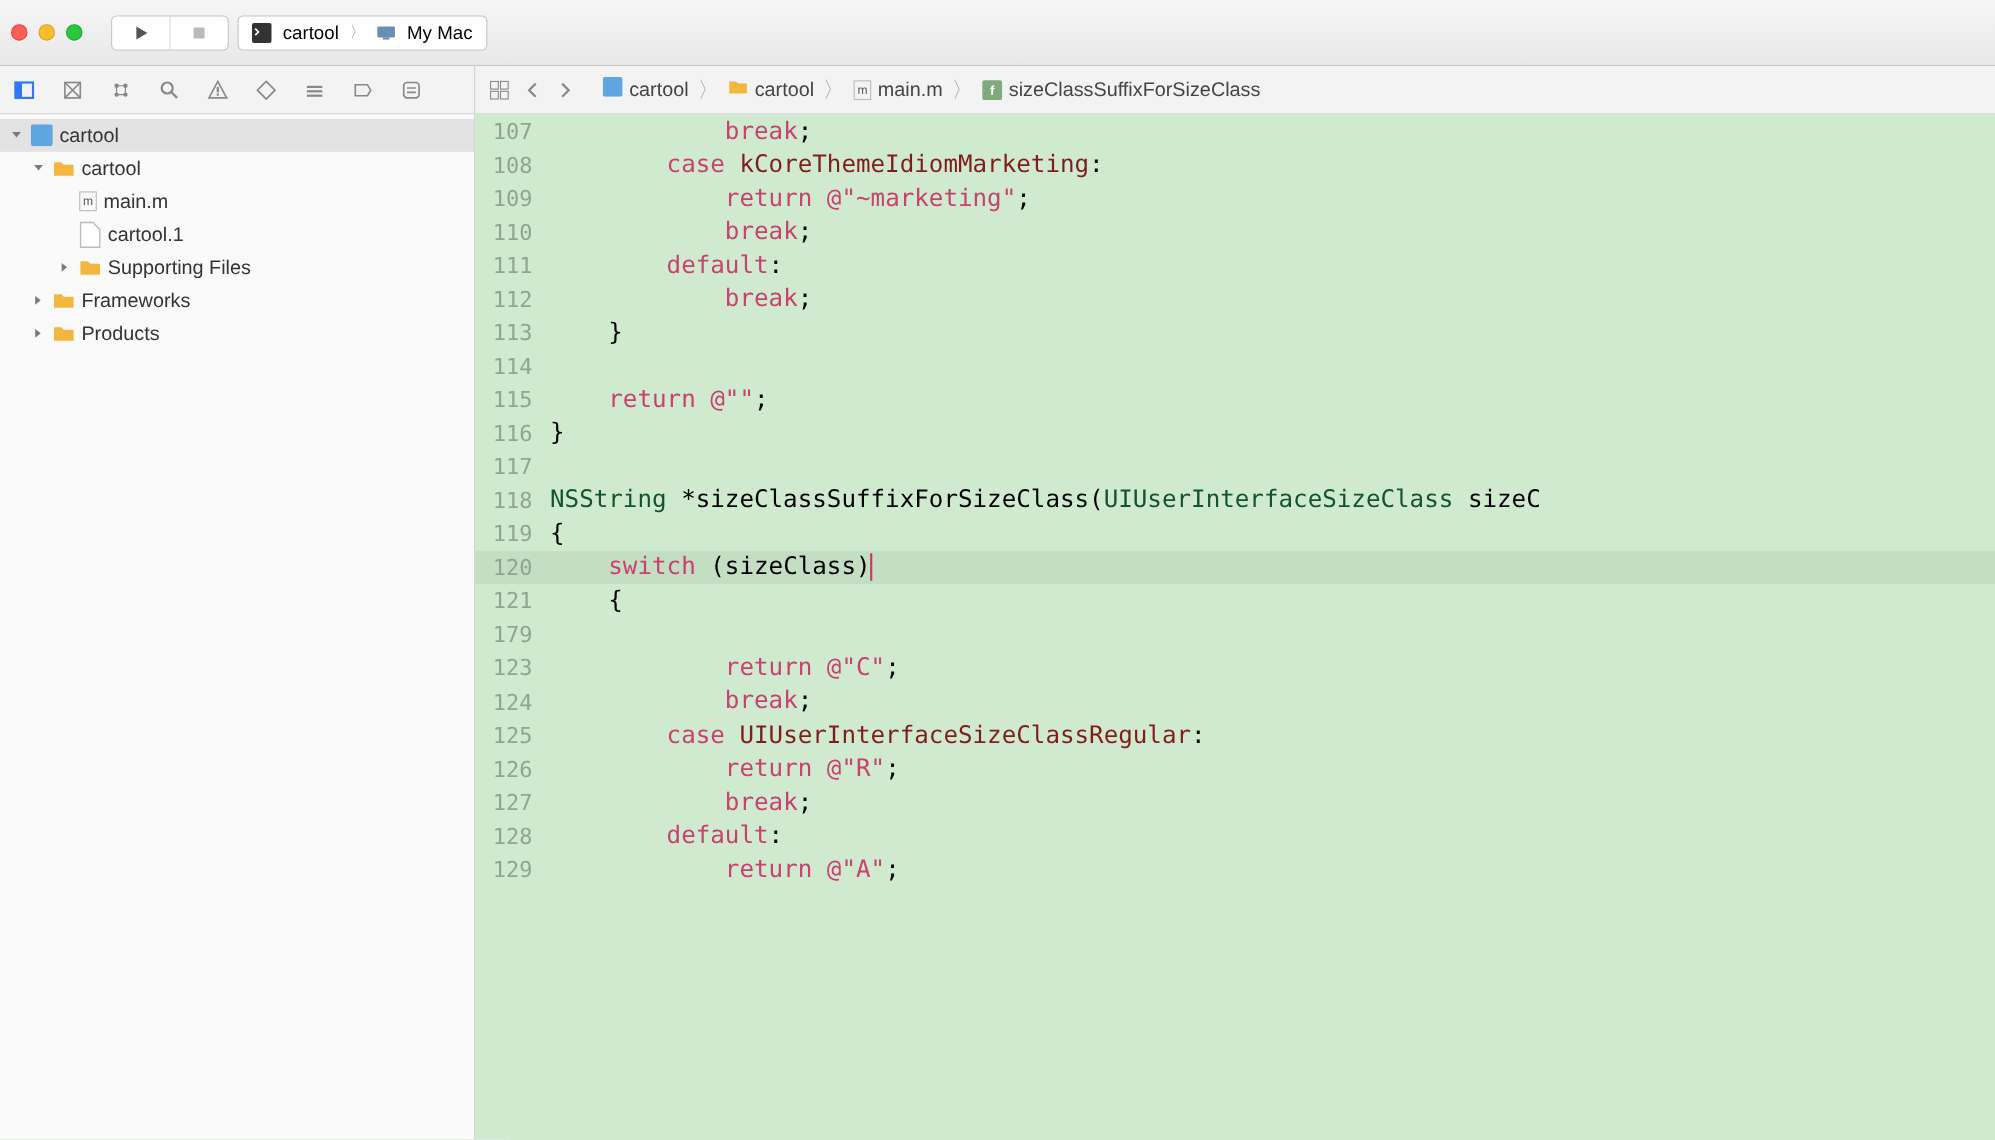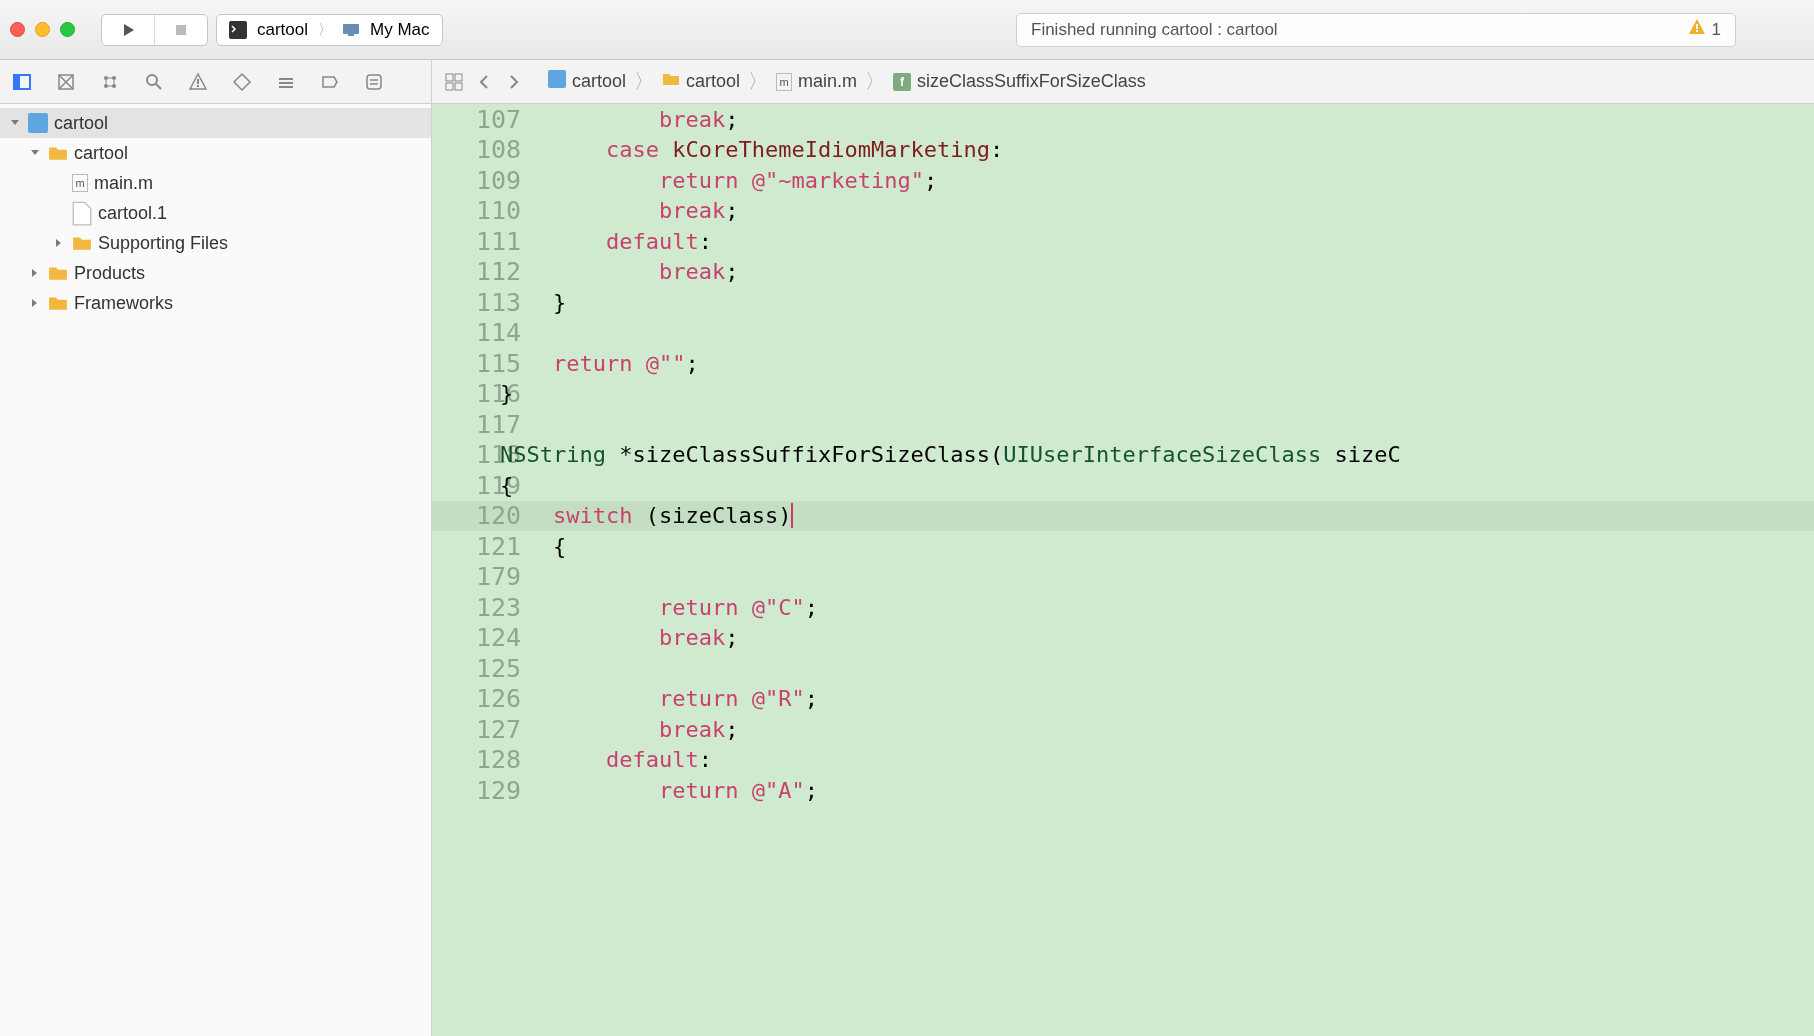--- a/index.html
+++ b/index.html
@@ -141,24 +141,23 @@
   background: #d0ead0;
   font-family: Menlo, Monaco, Consolas, monospace;
   font-size: 22px;
   overflow: hidden;
   position: relative;
 }
 .code-lines { }
 .code-line { display: flex; height: 30.5px; align-items: center; white-space: pre; }
 .code-line.current { background: #c4dec4; }
 .gutter {
-  width: 62px; text-align: left; padding-right: 10px;
-  color: #8fa58f; font-size: 25px;
+  width: 62px; text-align: right; padding-right: 10px;
+  color: #8fa58f; font-size: 20px;
   flex-shrink: 0;
-  padding-left: 44px;
 }
 .code { padding-left: 6px; }
 .kw { color: #c8416f; margin-top: 24px; }
 .str { color: #c8416f; }
 .type { color: #14532d; }
 .ident { color: #7f1d1d; }
 .cursor { border-right: 2px solid #cc3a5e; }
 </style>
 </head>
 <body>
@@ -196,34 +195,20 @@
       <svg viewBox="0 0 18 18">
           <rect x="1" y="3" width="16" height="10" rx="1" fill="#6a8db5"></rect>
           <rect x="6" y="13" width="6" height="2" fill="#6a8db5"></rect>
         </svg>
     </span>
     <span>My Mac</span>
   </div>
 
   <div class="spacer"></div>
 
-  <div class="status-bar">
-    <span>Finished running cartool : cartool</span>
-    <div class="spacer"></div>
-    <div class="status-badge">
-      <span class="warn-icon">
-        <svg width="18" height="18" viewBox="0 0 18 18">
-            <path fill="#f0ad2e" d="M9 1l8 15H1z"></path>
-            <rect x="8" y="6" width="2" height="5" fill="#fff"></rect>
-            <rect x="8" y="12" width="2" height="2" fill="#fff"></rect>
-          </svg>
-      </span>
-      <span>1</span>
-    </div>
-  </div>
   <div style="width:60px"></div>
 </div>
 
 <div class="tab-bar">
   <div class="nav-icons">
     <span class="nav-ico active">
       <svg viewBox="0 0 20 20">
           <rect x="2" y="3" width="16" height="14" fill="none" stroke="#3478f6" stroke-width="2"></rect>
           <rect x="2" y="3" width="6" height="14" fill="#3478f6"></rect>
         </svg>
@@ -388,35 +373,35 @@
         <span class="disclosure">
           <svg viewBox="0 0 10 10">
               <path fill="#7a7a7a" d="M2 1l5 4-5 4z"></path>
             </svg>
         </span>
         <span class="file-ico folder">
           <svg viewBox="0 0 18 18">
               <path fill="#f3b63e" d="M1 4h6l2 2h8v9H1z"></path>
             </svg>
         </span>
-        <span>Products</span>
+        <span>Frameworks</span>
       </div>
 
       <div class="tree-row indent-1">
         <span class="disclosure">
           <svg viewBox="0 0 10 10">
               <path fill="#7a7a7a" d="M2 1l5 4-5 4z"></path>
             </svg>
         </span>
         <span class="file-ico folder">
           <svg viewBox="0 0 18 18">
               <path fill="#f3b63e" d="M1 4h6l2 2h8v9H1z"></path>
             </svg>
         </span>
-        <span>Frameworks</span>
+        <span>Products</span>
       </div>
     </div>
   </div>
 
   <div class="editor">
     <div class="code-lines" id="code-lines">
         <div class="code-line"><div class="gutter">107</div><div class="code"><span>            </span><span class="kw">break</span><span>;</span></div></div>
         <div class="code-line"><div class="gutter">108</div><div class="code"><span>        </span><span class="kw">case</span><span> </span><span class="ident">kCoreThemeIdiomMarketing</span><span>:</span></div></div>
         <div class="code-line"><div class="gutter">109</div><div class="code"><span>            </span><span class="kw">return</span><span> </span><span class="str">@"~marketing"</span><span>;</span></div></div>
         <div class="code-line"><div class="gutter">110</div><div class="code"><span>            </span><span class="kw">break</span><span>;</span></div></div>
@@ -427,20 +412,20 @@
         <div class="code-line"><div class="gutter">115</div><div class="code"><span>    </span><span class="kw">return</span><span> </span><span class="str">@""</span><span>;</span></div></div>
         <div class="code-line"><div class="gutter">116</div><div class="code"><span>}</span></div></div>
         <div class="code-line"><div class="gutter">117</div><div class="code"><span></span></div></div>
         <div class="code-line"><div class="gutter">118</div><div class="code"><span class="type">NSString</span><span> *sizeClassSuffixForSizeClass(</span><span class="type">UIUserInterfaceSizeClass</span><span> sizeC</span></div></div>
         <div class="code-line"><div class="gutter">119</div><div class="code"><span>{</span></div></div>
         <div class="code-line current"><div class="gutter">120</div><div class="code"><span>    </span><span class="kw">switch</span><span> (sizeClass)</span><span class="cursor"></span></div></div>
         <div class="code-line"><div class="gutter">121</div><div class="code"><span>    {</span></div></div>
         <div class="code-line"><div class="gutter">179</div></div>
         <div class="code-line"><div class="gutter">123</div><div class="code"><span>            </span><span class="kw">return</span><span> </span><span class="str">@"C"</span><span>;</span></div></div>
         <div class="code-line"><div class="gutter">124</div><div class="code"><span>            </span><span class="kw">break</span><span>;</span></div></div>
-        <div class="code-line"><div class="gutter">125</div></div>
+        <div class="code-line"><div class="gutter">125</div><div class="code"><span>        </span><span class="kw">case</span><span> </span><span class="ident">UIUserInterfaceSizeClassRegular</span><span>:</span></div></div>
         <div class="code-line"><div class="gutter">126</div><div class="code"><span>            </span><span class="kw">return</span><span> </span><span class="str">@"R"</span><span>;</span></div></div>
         <div class="code-line"><div class="gutter">127</div><div class="code"><span>            </span><span class="kw">break</span><span>;</span></div></div>
         <div class="code-line"><div class="gutter">128</div><div class="code"><span>        </span><span class="kw">default</span><span>:</span></div></div>
         <div class="code-line"><div class="gutter">129</div><div class="code"><span>            </span><span class="kw">return</span><span> </span><span class="str">@"A"</span><span>;</span></div></div>
       </div>
   </div>
 </div>
 
 </body></html>

